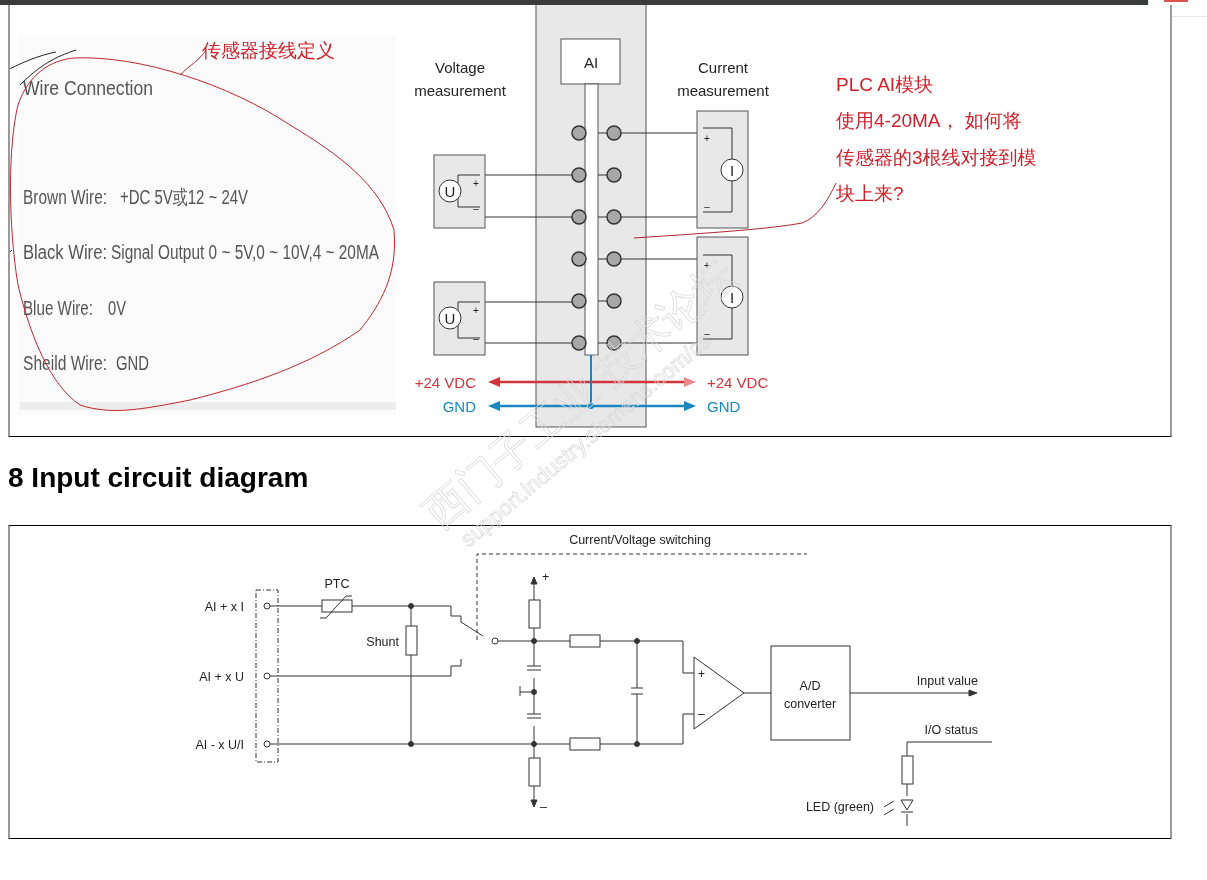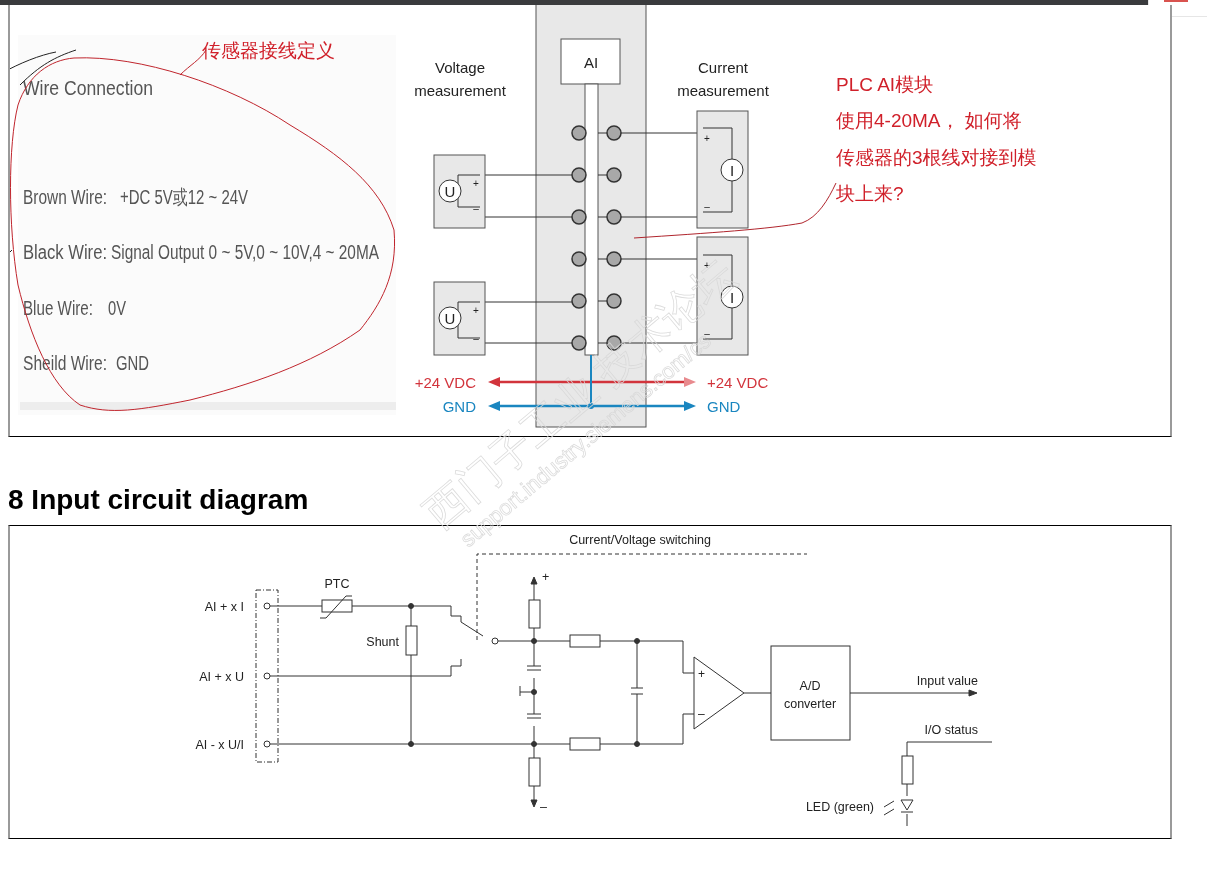--- a/index.html
+++ b/index.html
@@ -3,21 +3,21 @@
 <meta charset="utf-8">
 <style>
   html,body{margin:0;padding:0;}
   body{width:1207px;height:880px;background:#ffffff;position:relative;overflow:hidden;font-family:"Liberation Sans",sans-serif;}
   .topbar{position:absolute;left:0;top:0;width:1148px;height:5px;background:#3a3b3d;}
   .corner-badge{position:absolute;left:1148px;top:0;width:59px;height:16px;background:#fff;border:1px solid #e6e6e6;border-top:none;}
   .corner-badge .mark{position:absolute;left:15px;top:0;width:24px;height:2px;background:#d9534f;}
   .frame{position:absolute;background:#fff;border-left:2px solid #9a9a9a;border-right:2px solid #9a9a9a;border-bottom:1px solid #000;}
   #frame1{left:8px;top:5px;width:1160px;height:431px;border-top:none;}
   #frame2{left:8px;top:525px;width:1160px;height:312px;border-top:1px solid #000;}
-  .heading{position:absolute;left:8px;top:484px;font-size:28px;font-weight:bold;color:#000;margin:0;}
+  .heading{position:absolute;left:8px;top:462px;font-size:28px;font-weight:bold;color:#000;margin:0;}
   svg text{font-family:"Liberation Sans",sans-serif;}
   .wire-text{font-family:"Liberation Sans Narrow","Liberation Sans",sans-serif;}
   .overlay{position:absolute;left:0;top:0;pointer-events:none;}
 </style>
 </head>
 <body>
 
 <div class="topbar"></div>
 <div class="corner-badge">
     <div class="mark"></div>

